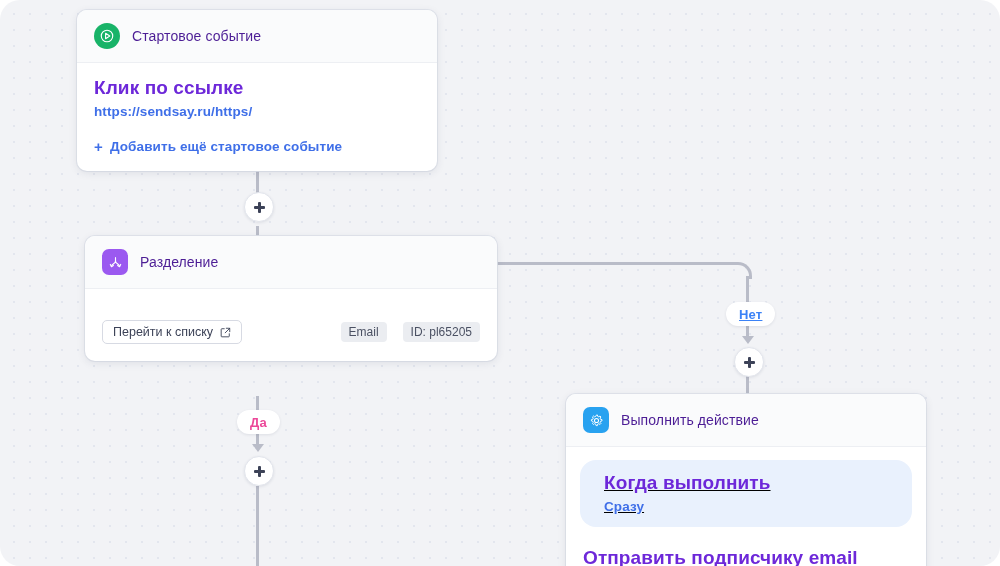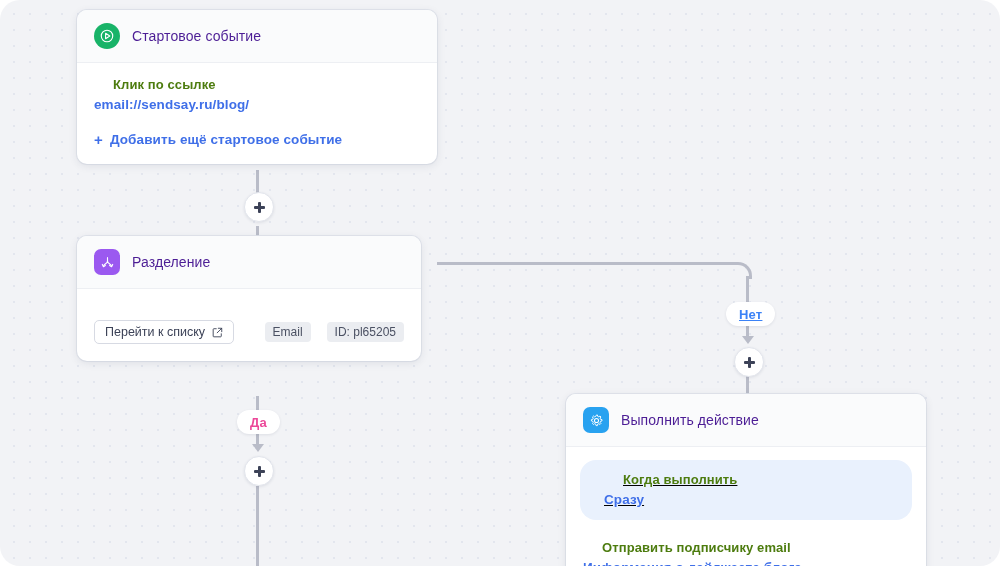--- a/index.html
+++ b/index.html
@@ -69,23 +69,22 @@
     font-size:14px;color:#4c1d95;letter-spacing:.1px;
   }
   .ic{width:26px;height:26px;border-radius:7px;flex:0 0 auto;
       display:flex;align-items:center;justify-content:center;}
   .ic.green{background:#18b368;border-radius:50%;}
   .ic.purple{background:#9b59f0;}
   .ic.blue{background:#28a2f0;}
 
   .card-body{padding:14px 17px 17px 17px;}
   .field-label{
-    font-size:13px;font-weight:700;color:#4d7c0f;margin-bottom:5px;
+    font-size:19px;font-weight:700;color:#6d28d9;margin-bottom:5px;
     letter-spacing:.1px;
-    margin-left:19px;
   }
   .field-link{
     font-size:13.5px;font-weight:700;color:#3f6fe8;letter-spacing:.1px;
     cursor:pointer;
   }
   .add-more{
     margin-top:20px;display:flex;align-items:center;gap:7px;
     font-size:13.5px;font-weight:700;color:#3f6fe8;cursor:pointer;
     letter-spacing:.1px;
   }
@@ -159,29 +158,29 @@
       <span class="ic green">
         <svg width="14" height="14" viewBox="0 0 20 20" aria-hidden="true">
           <circle cx="10" cy="10" r="8.2" fill="none" stroke="#ffffff" stroke-width="1.6"></circle>
           <path d="M8 6.2 L14 10 L8 13.8 Z" fill="none" stroke="#ffffff" stroke-width="1.6" stroke-linejoin="round"></path>
         </svg>
       </span>
       <span class="title">Стартовое событие</span>
     </div>
     <div class="card-body">
       <div class="field-label">Клик по ссылке</div>
-      <div class="field-link">email://sendsay.ru/blog/</div>
+      <div class="field-link">https://sendsay.ru/https/</div>
       <div class="add-more">
         <span class="plus-gl">+</span>
         <span>Добавить ещё стартовое событие</span>
       </div>
     </div>
   </div>
 
-  <div class="card" style="left:77px;top:236px;width:344px;">
+  <div class="card" style="left:85px;top:236px;width:412px;">
     <div class="card-head">
       <span class="ic purple">
         <svg width="15" height="15" viewBox="0 0 20 20" aria-hidden="true">
           <path d="M10 3.5 V8 M10 8 C10 11.5 6 11.5 4.6 14.8
                    M10 8 C10 11.5 14 11.5 15.4 14.8" fill="none" stroke="#ffffff" stroke-width="1.5" stroke-linecap="round"></path>
           <path d="M3.1 12.6 L4.6 15.6 L7.1 13.9" fill="none" stroke="#ffffff" stroke-width="1.5" stroke-linecap="round" stroke-linejoin="round"></path>
           <path d="M16.9 12.6 L15.4 15.6 L12.9 13.9" fill="none" stroke="#ffffff" stroke-width="1.5" stroke-linecap="round" stroke-linejoin="round"></path>
         </svg>
       </span>
       <span class="title">Разделение</span>

